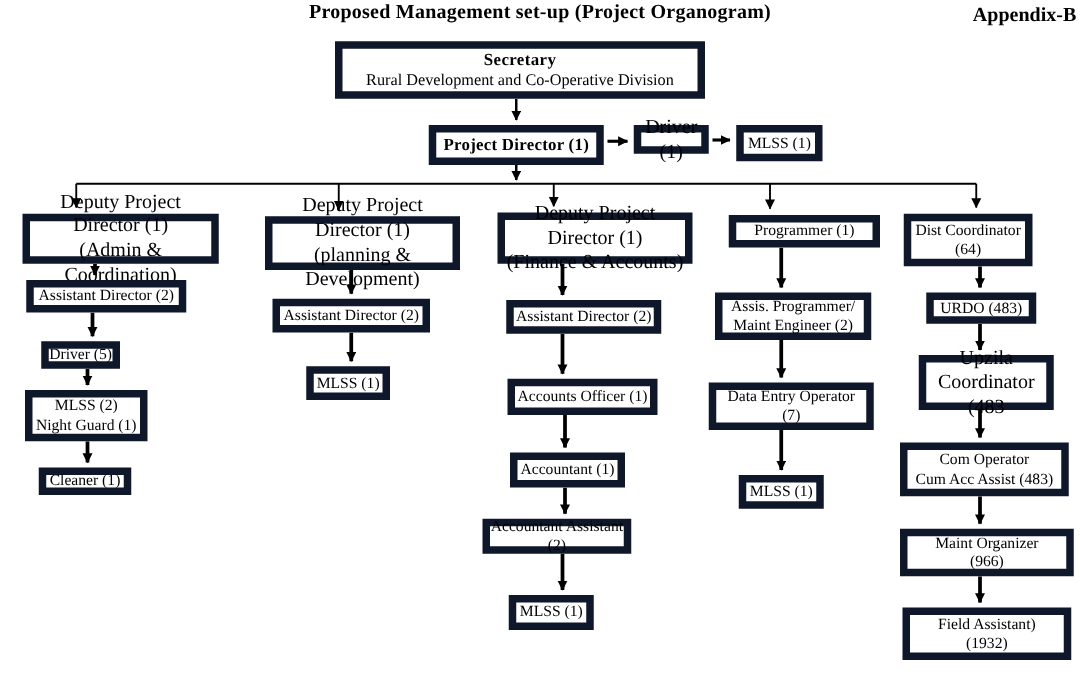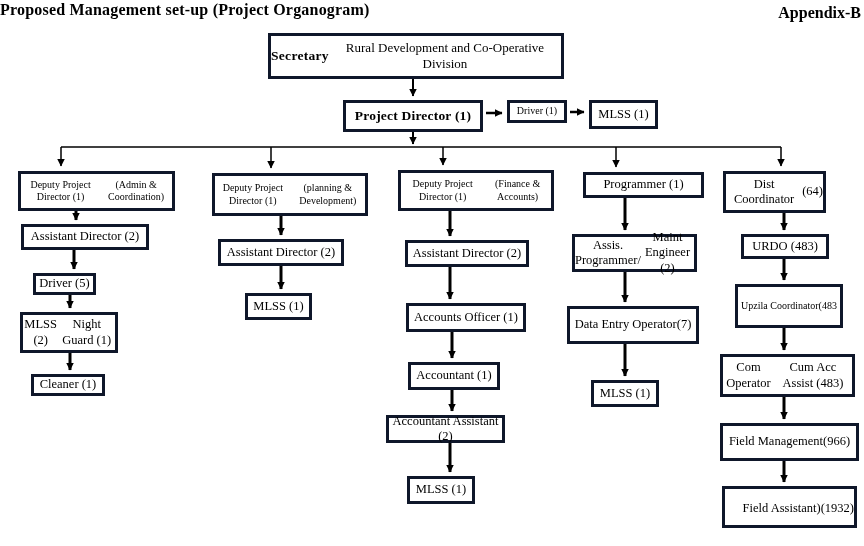--- a/index.html
+++ b/index.html
@@ -1,33 +1,33 @@
 <!DOCTYPE html>
 <html><head>
 <meta charset="utf-8">
 <style>
   html,body{margin:0;padding:0;background:#ffffff;}
   .stage{
     position:relative;width:864px;height:546px;background:#ffffff;
     font-family:"Liberation Serif","DejaVu Serif",serif;color:#000;overflow:hidden;
   }
   .page-title{
-    position:absolute;top:1px;left:0;width:100%;text-align:left;
+    position:absolute;top:1px;left:0;width:100%;text-align:center;
     font-size:16px;font-weight:bold;letter-spacing:.2px;
   }
   .appendix{
     position:absolute;top:4px;right:3px;font-size:16px;font-weight:bold;
   }
   .svg-layer{position:absolute;left:0;top:0;z-index:1;}
   .node{
-    position:absolute;z-index:2;background:#ffffff;border:3px solid #0f172a;
-    box-sizing:border-box;display:flex;flex-direction:row;align-items:center;
+    position:absolute;z-index:2;background:#ffffff;border:6px solid #0f172a;
+    box-sizing:border-box;display:flex;flex-direction:column;align-items:center;
     justify-content:center;text-align:center;font-size:12.5px;line-height:1.22;
   }
-  .fs12{font-size:10px;}
+  .fs12{font-size:16px;}
   .fs13{font-size:13px;}
   .pd-box{font-weight:bold;font-size:13.5px;letter-spacing:.2px;}
   .sec-t{font-weight:bold;font-size:13.5px;letter-spacing:.3px;}
 </style>
 </head>
 <body>
 
 <div class="stage">
 
   <div class="page-title">Proposed Management set-up (Project Organogram)</div>
@@ -134,21 +134,21 @@
   <div class="node" style="left:741px;top:234px;width:88px;height:25px">URDO (483)</div>
   <div class="node fs12" style="left:735px;top:284px;width:108px;height:44px">
     <div>Upzila Coordinator</div>
     <div>(483</div>
   </div>
   <div class="node" style="left:720px;top:354px;width:135px;height:43px">
     <div>Com Operator</div>
     <div>Cum Acc Assist (483)</div>
   </div>
   <div class="node" style="left:720px;top:423px;width:139px;height:38px">
-    <div>Field Management</div>
+    <div>Maint Organizer</div>
     <div>(966)</div>
   </div>
   <div class="node" style="left:722px;top:486px;width:135px;height:42px;justify-content:flex-end;padding-top:4px">
     <div>Field Assistant)</div>
     <div>(1932)</div>
   </div>
 
 </div>
 
 </body></html>

